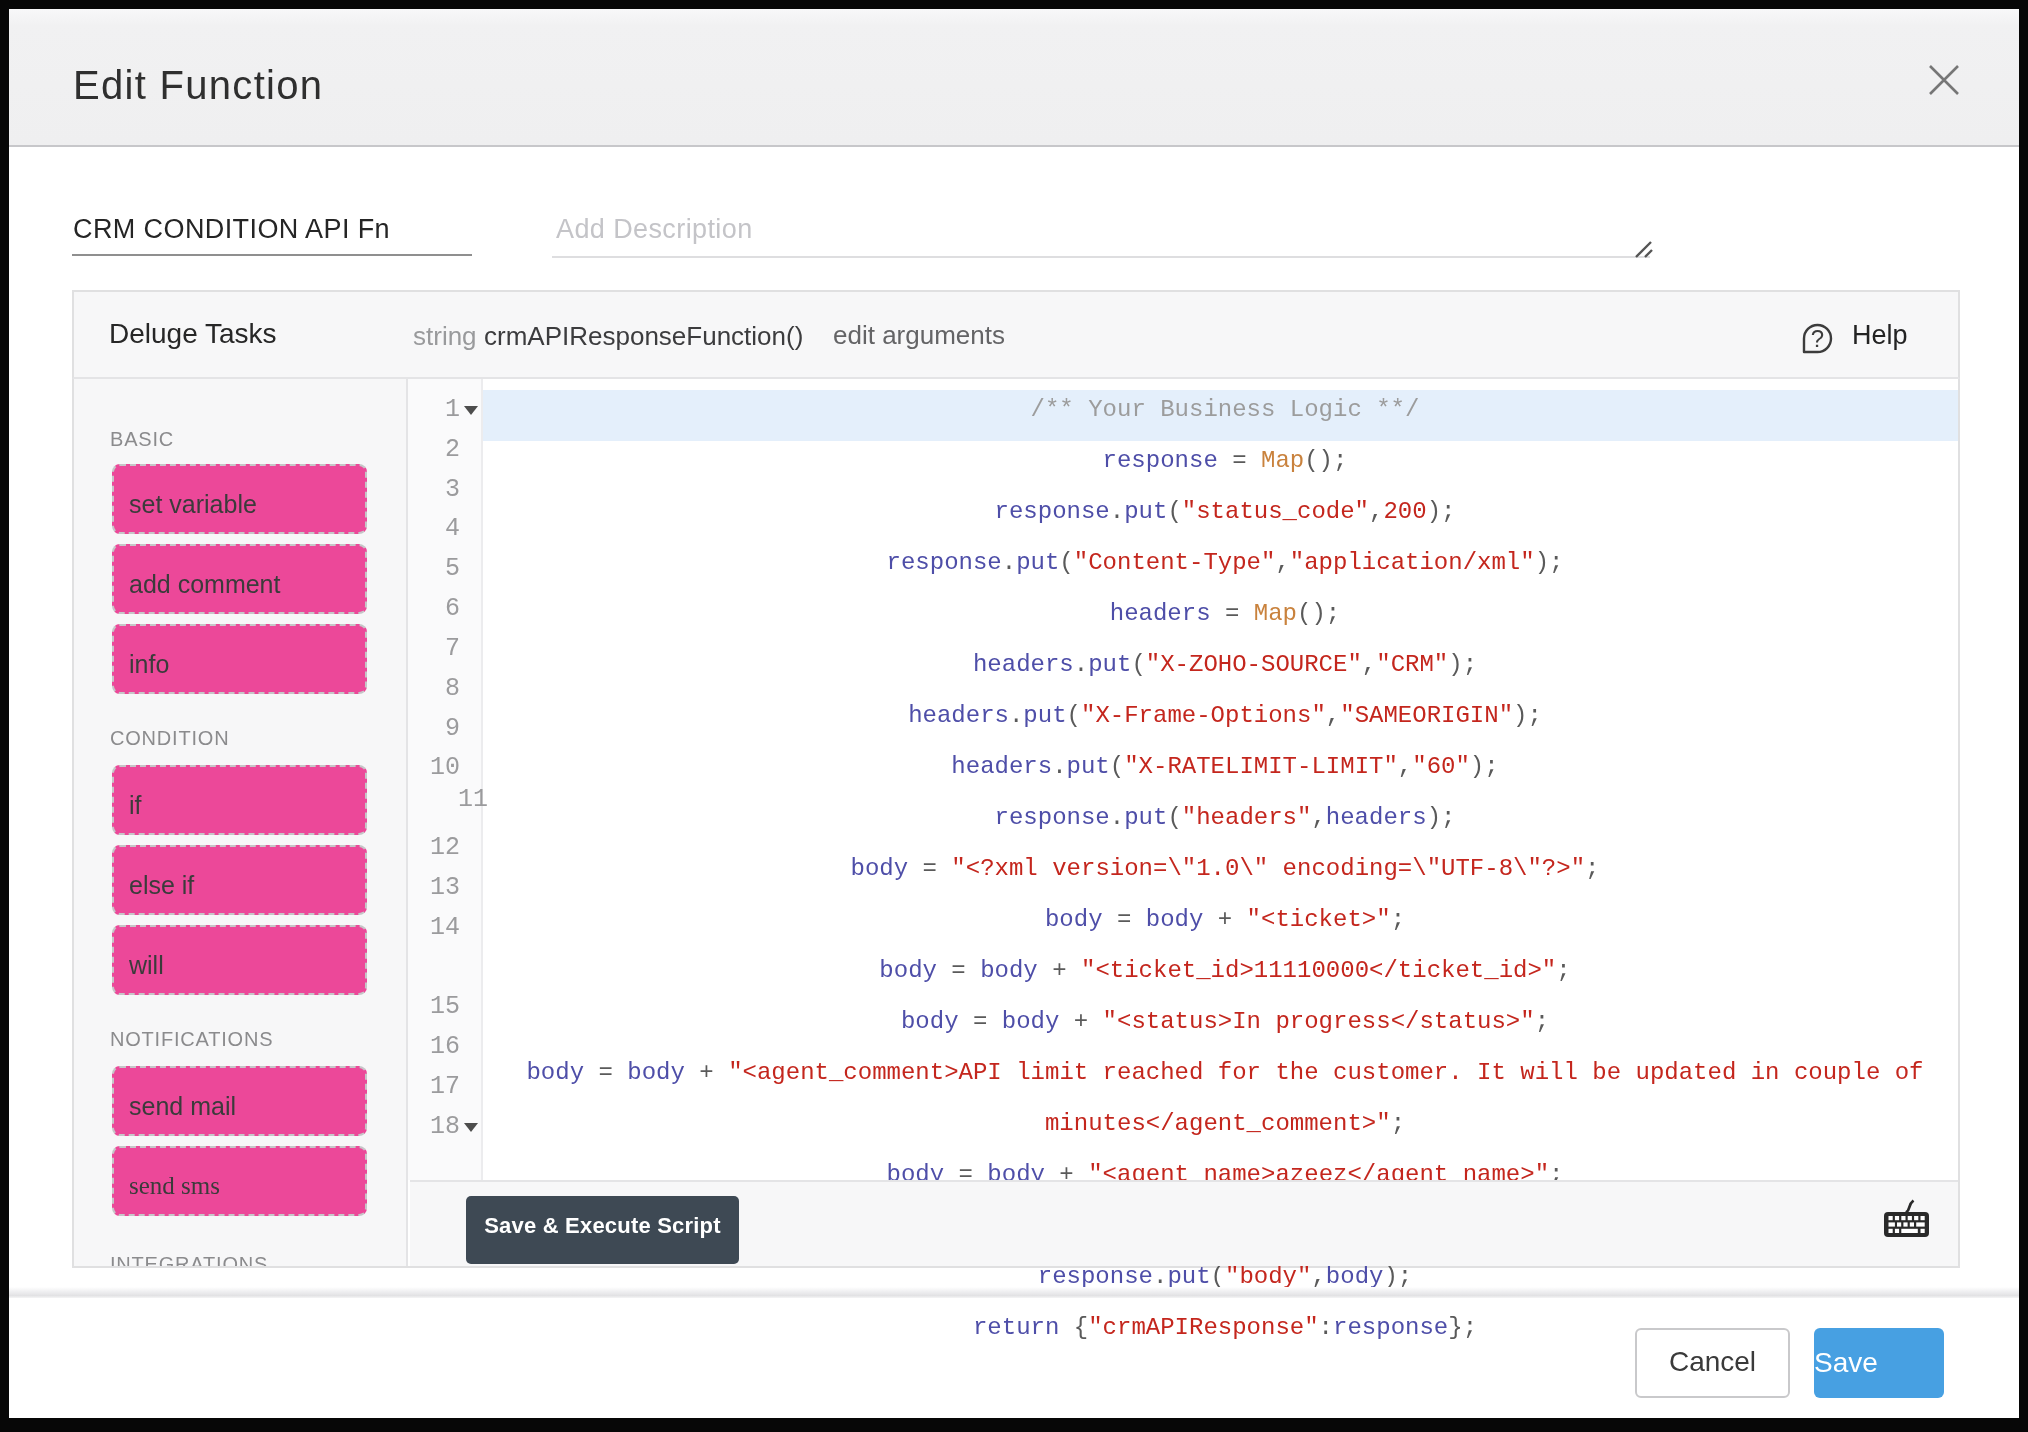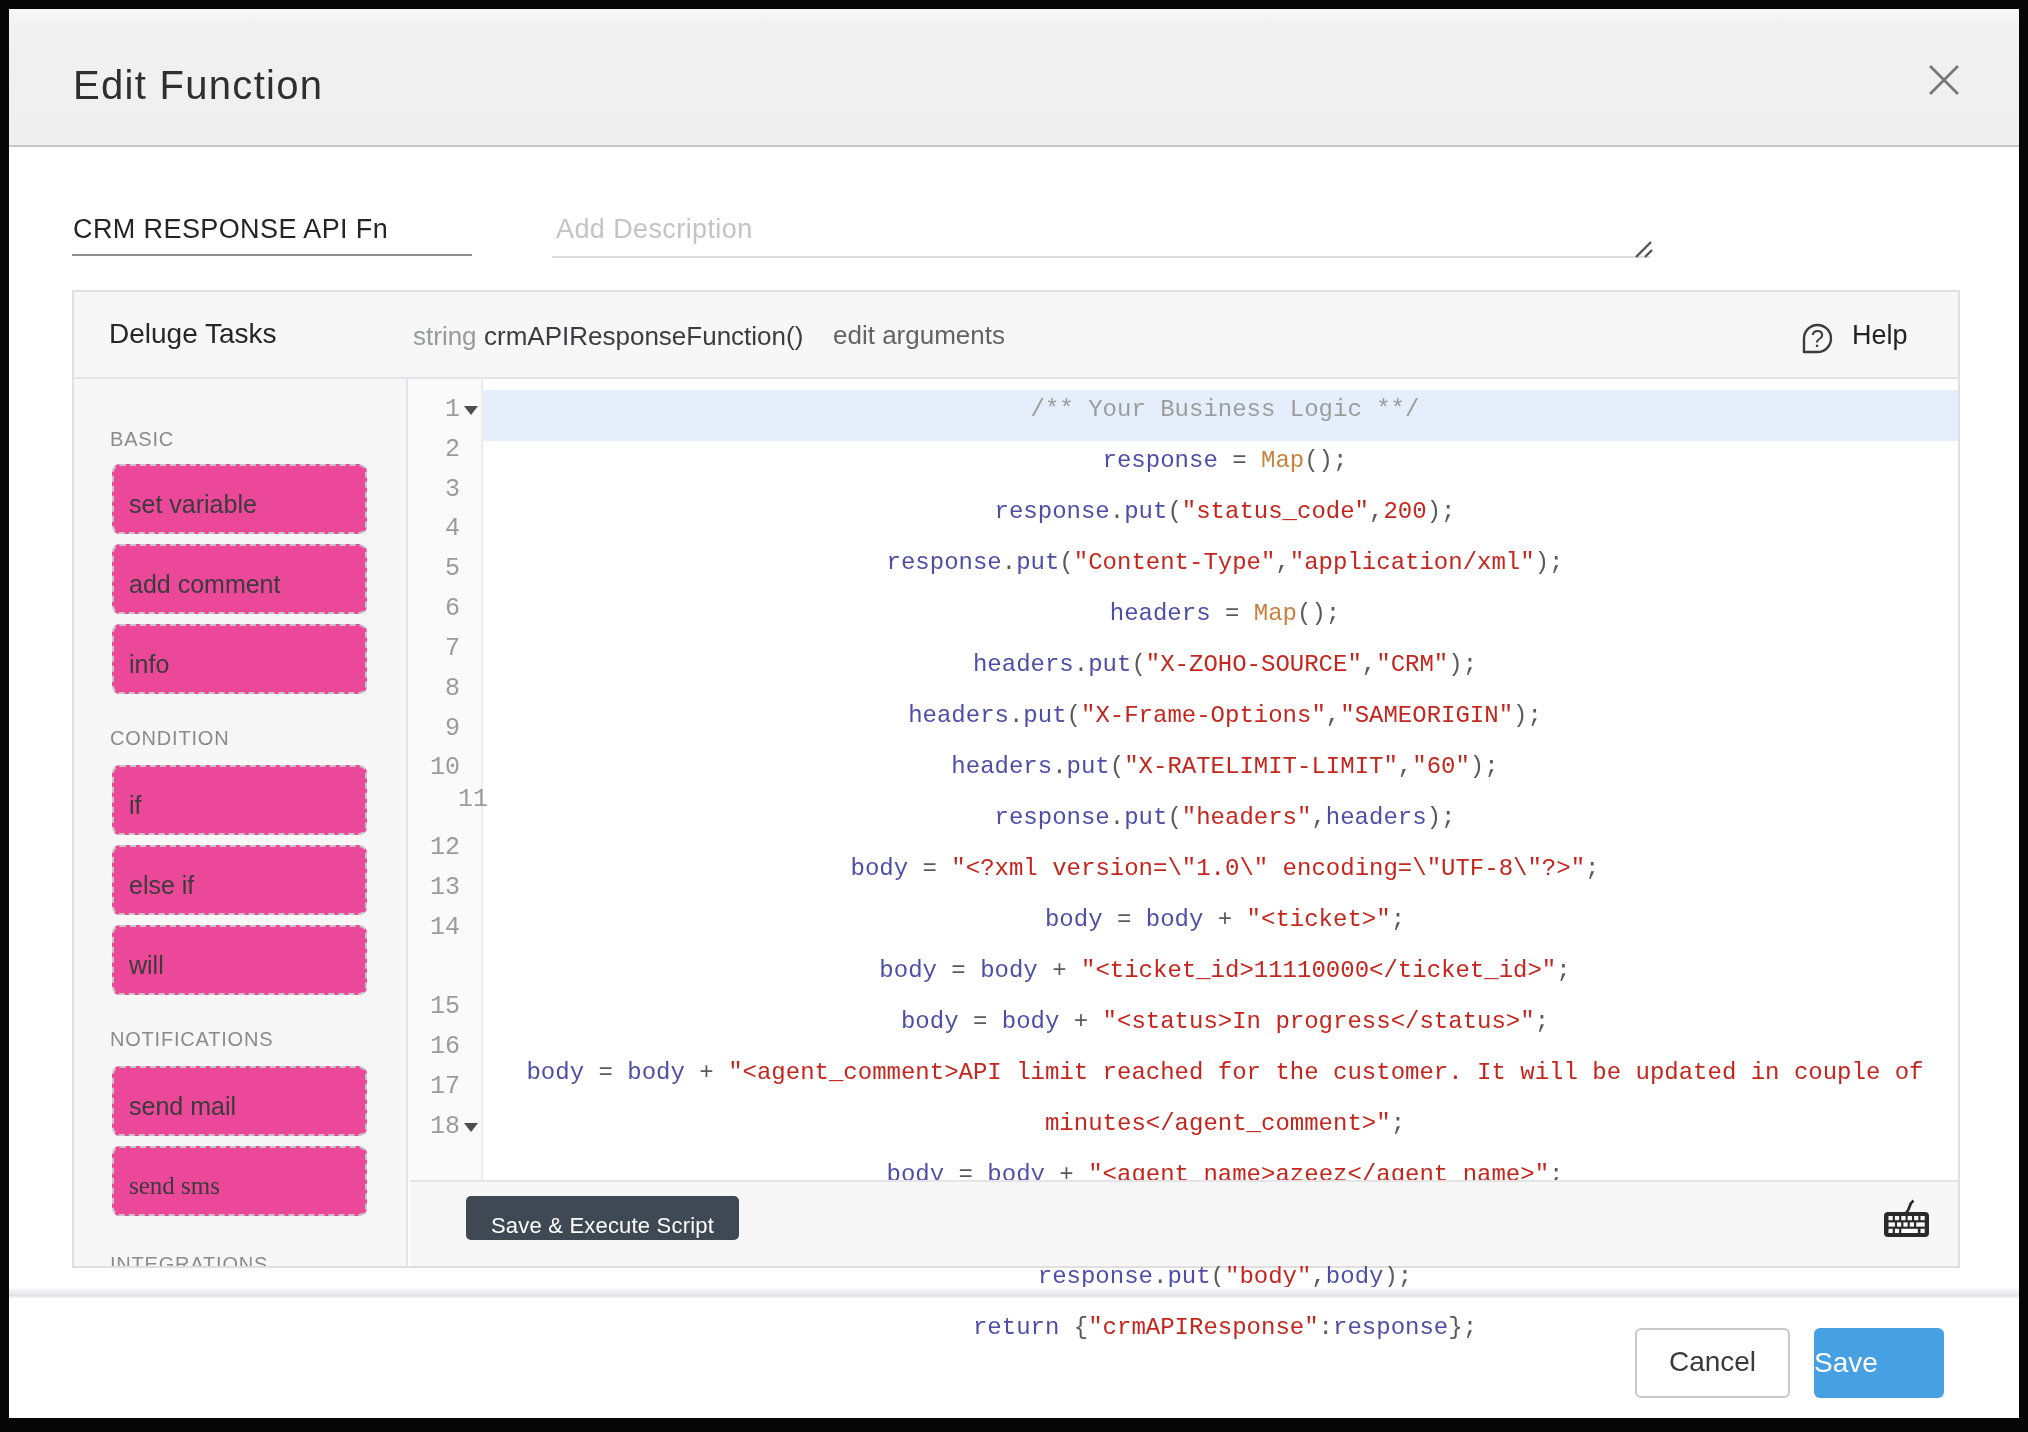--- a/index.html
+++ b/index.html
@@ -41,43 +41,43 @@
   .codewrap { left:483px; top:390px; width:1475px; }
   .crow { height:51px; line-height:39.83px; padding-left:9px;
           font-family:"Liberation Mono", monospace; font-size:24px; white-space:pre; color:#5a5a5a;text-align:center; }
   .hl { background:#e4effb; }
   .lnum { position:absolute; width:54px; text-align:right; font-family:"Liberation Mono", monospace;
           font-size:25px; color:#9b9b9d; line-height:39.83px; left:406px; }
   .tri { position:absolute; left:464px; width:0; height:0;
          border-left:7px solid transparent; border-right:7px solid transparent; border-top:9px solid #4d4d4d; }
   .v { color:#4e4ea8; } .s { color:#c4261d; } .o { color:#c9823d; } .c { color:#9c9c9c; }
 
-  .exec { left:466px; top:1196px; width:273px; height:44px; background:#3e4954; border-radius:5px;
-          color:#ffffff; font-size:22px; font-weight:400; text-align:center; line-height:60px; letter-spacing:0.2px; }
+  .exec { left:466px; top:1196px; width:273px; height:68px; background:#3e4954; border-radius:5px;
+          color:#ffffff; font-size:22px; font-weight:700; text-align:center; line-height:60px; letter-spacing:0.2px; }
   .kbd { left:1882px; top:1196px; }
 
   .shadowline { left:9px; top:1287px; width:2010px; height:11px;
                 background:linear-gradient(180deg, #ffffff 0%, #ececee 50%, #e2e2e4 78%, #f5f5f6 100%); }
   .btn-cancel { left:1635px; top:1328px; width:155px; height:70px; background:#ffffff;
                 border:2px solid #c9c9cb; border-radius:6px; color:#3a3a3a; font-size:28px;
                 text-align:center; line-height:64px; }
   .btn-save { left:1814px; top:1328px; width:130px; height:70px; background:#47a0e2; border-radius:6px;
               color:#ffffff; font-size:28px; line-height:70px; }
 </style>
 </head>
 <body>
   <div class="abs modal"></div>
   <div class="abs sliver"></div>
   <div class="abs hdr"></div>
   <div class="abs hdr-title">Edit Function</div>
   <svg class="abs xclose" width="32" height="32" viewBox="0 0 32 32">
     <path d="M2 2 L30 30 M30 2 L2 30" stroke="#767676" stroke-width="2.6" fill="none"></path>
   </svg>
 
-  <div class="abs fn-name">CRM RESPONSE API Fn</div>
+  <div class="abs fn-name">CRM CONDITION API Fn</div>
   <div class="abs fn-underline"></div>
   <div class="abs desc">Add Description</div>
   <div class="abs desc-underline"></div>
   <svg class="abs resize" width="24" height="24" viewBox="0 0 24 24">
     <path d="M2 21 L17 6 M11 21 L18 14" stroke="#555" stroke-width="2.4" fill="none"></path>
   </svg>
 
   <div class="abs panel"></div>
   <div class="abs p-hdr"></div>
   <div class="abs p-title">Deluge Tasks</div>

